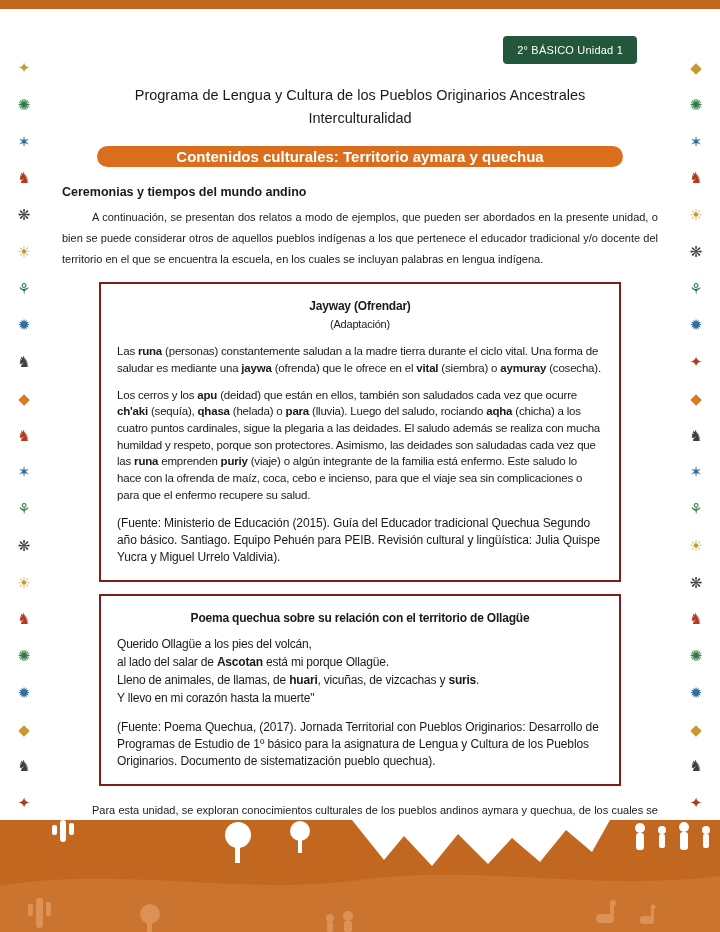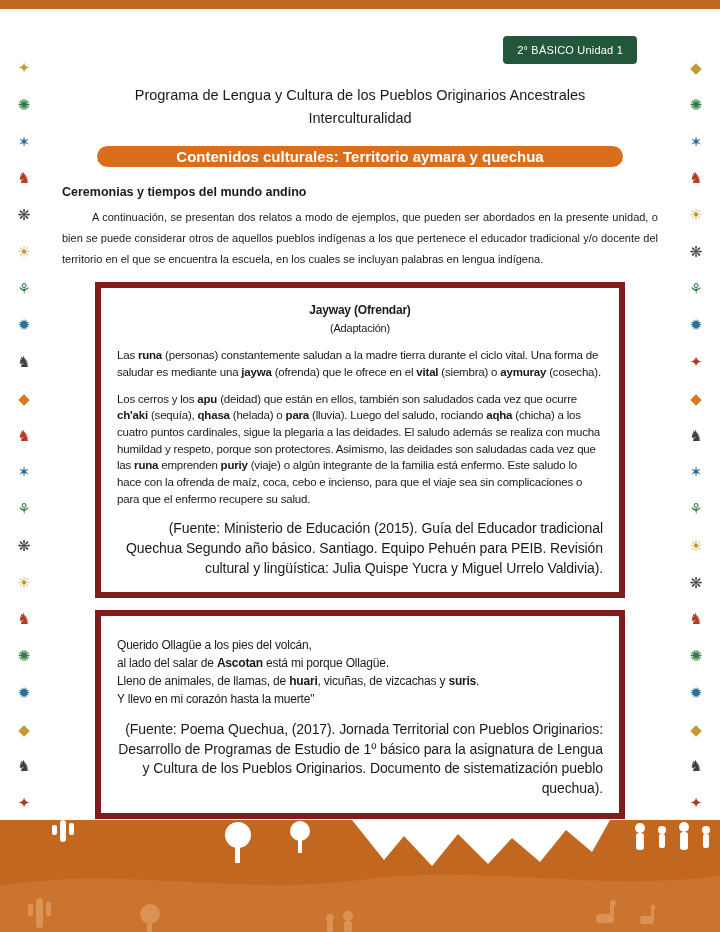--- a/index.html
+++ b/index.html
@@ -22,27 +22,27 @@
   .side-icon{font-size:15px;line-height:1;display:block;}
   .content{position:absolute;left:62px;top:84px;width:596px;}
   .doc-title{text-align:center;font-weight:normal;font-size:14.5px;line-height:1.6;}
   .banner{
     width:526px;margin:16px auto 0;background:#DB6E1C;color:#fff;
     font-weight:bold;font-size:15px;text-align:center;padding:2px 0;border-radius:14px;
   }
   .subheading{font-size:12.5px;font-weight:bold;margin:18px 0 0 0;}
   .para{font-size:11px;line-height:1.9;text-align:justify;margin:8px 0 0 0;text-indent:30px;}
   .box{
-    width:486px;margin:12px auto 8px;border:6px solid #7f1d1d;background:#fff;
+    width:486px;margin:12px auto 8px;border:2px solid #7f1d1d;background:#fff;
     padding:12px 16px;font-size:11.5px;letter-spacing:-0.2px;line-height:1.45;
   }
   .box-title{text-align:center;font-weight:bold;font-size:12px;margin:2px 0;}
   .box-subtitle{text-align:center;font-size:11px;margin:2px 0 10px 0;}
   .box-para{margin:10px 0 0 0;text-align:left;}
-  .box-source{font-size:14px;text-align:right;margin:12px 0 2px 0;line-height:1.4;letter-spacing:-0.1px;}
+  .box-source{font-size:12px;text-align:left;margin:12px 0 2px 0;line-height:1.4;letter-spacing:-0.1px;}
   .poem{ text-align:left;font-size:12px;line-height:1.5;margin-top:8px;}
   .closing{margin-top:14px;}
   .footer{position:absolute;left:0;bottom:0;width:720px;height:112px;}
   .footer svg{display:block;}
 </style>
 </head>
 <body>
 
 <div class="top-bar"></div>
 
@@ -110,20 +110,21 @@
 
   <section class="box">
     <div class="box-title">Jayway  (Ofrendar)</div>
     <div class="box-subtitle">(Adaptación)</div>
     <p class="box-para"><span>Las </span><span class="b">runa</span><span> (personas) constantemente saludan a la madre tierra durante el ciclo vital. Una forma de saludar es mediante una </span><span class="b">jaywa</span><span> (ofrenda) que le ofrece en el </span><span class="b">vital</span><span> (siembra) o </span><span class="b">aymuray</span><span> (cosecha).</span></p>
     <p class="box-para"><span>Los cerros y los </span><span class="b">apu</span><span> (deidad) que están en ellos, también son saludados cada vez que ocurre </span><span class="b">ch'aki</span><span> (sequía), </span><span class="b">qhasa</span><span> (helada) o </span><span class="b">para</span><span> (lluvia). Luego del saludo, rociando </span><span class="b">aqha</span><span> (chicha) a los cuatro puntos cardinales, sigue la plegaria a las deidades. El saludo además se realiza con mucha humildad y respeto, porque son protectores. Asimismo, las deidades son saludadas cada vez que las </span><span class="b">runa</span><span> emprenden </span><span class="b">puriy</span><span> (viaje) o algún integrante de la familia está enfermo. Este saludo lo hace con la ofrenda de maíz, coca, cebo e incienso, para que el viaje sea sin complicaciones o para que el enfermo recupere su salud.</span></p>
     <p class="box-source">(Fuente: Ministerio de Educación (2015). Guía del Educador tradicional Quechua Segundo año básico. Santiago. Equipo Pehuén para PEIB. Revisión cultural y lingüística: Julia Quispe Yucra y Miguel Urrelo Valdivia).</p>
   </section>
 
   <section class="box">
+    <div class="box-title">Poema quechua sobre su relación con el territorio de Ollagüe</div>
     <div class="poem">
         <div><span>Querido Ollagüe a los pies del volcán,</span></div>
         <div><span>al lado del salar de </span><span class="b">Ascotan</span><span> está mi porque Ollagüe.</span></div>
         <div><span>Lleno de animales, de llamas, de </span><span class="b">huari</span><span>, vicuñas, de vizcachas y </span><span class="b">suris</span><span>.</span></div>
         <div><span>Y llevo en mi corazón hasta la muerte"</span></div>
       </div>
     <p class="box-source">(Fuente: Poema Quechua, (2017). Jornada Territorial con Pueblos Originarios: Desarrollo de Programas de Estudio de 1º básico para la asignatura de Lengua y Cultura de los Pueblos Originarios. Documento de sistematización pueblo quechua).</p>
   </section>
 
   <p class="para closing">Para esta unidad, se exploran conocimientos culturales de los pueblos andinos aymara y quechua, de los cuales se presentan relatos o breves textos referidos a sus conocimientos, con la finalidad de ejemplificar las actividades que se pueden realizar, sin embargo, cada territorio podrá modificar los contenidos culturales para abordar aquellos que sean más pertinentes al pueblo indígena que se encuentre en el territorio en el que viven los estudiantes.</p>

